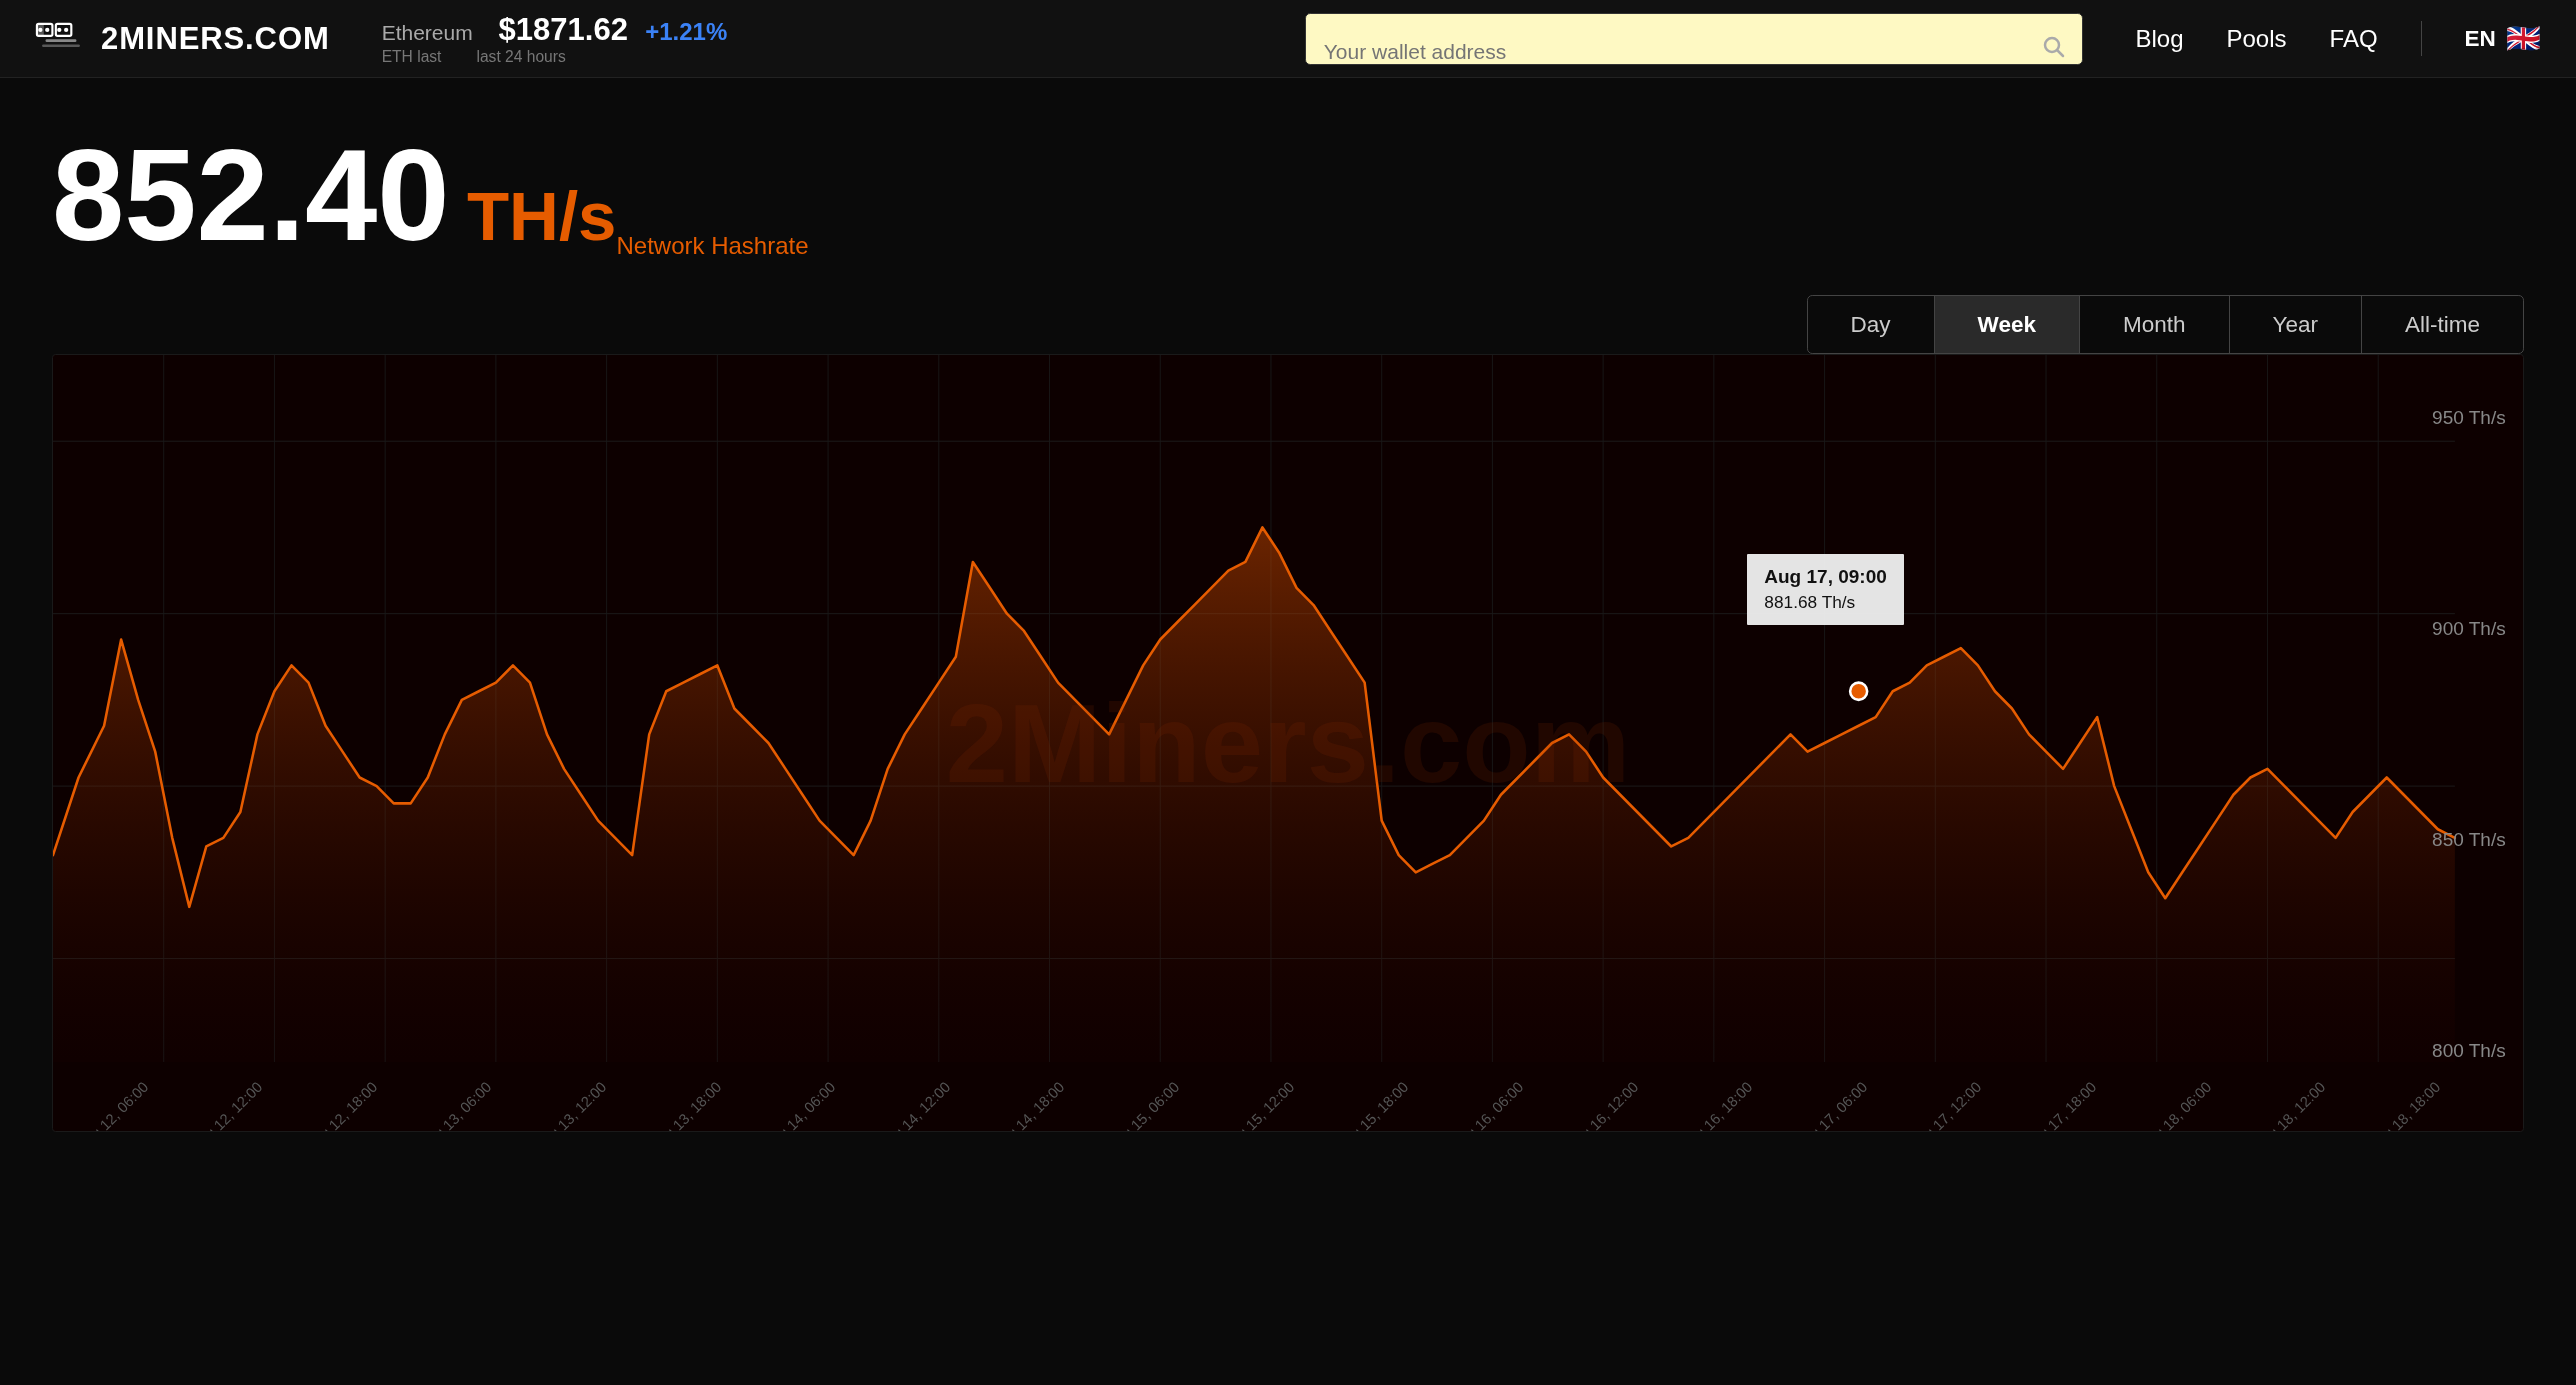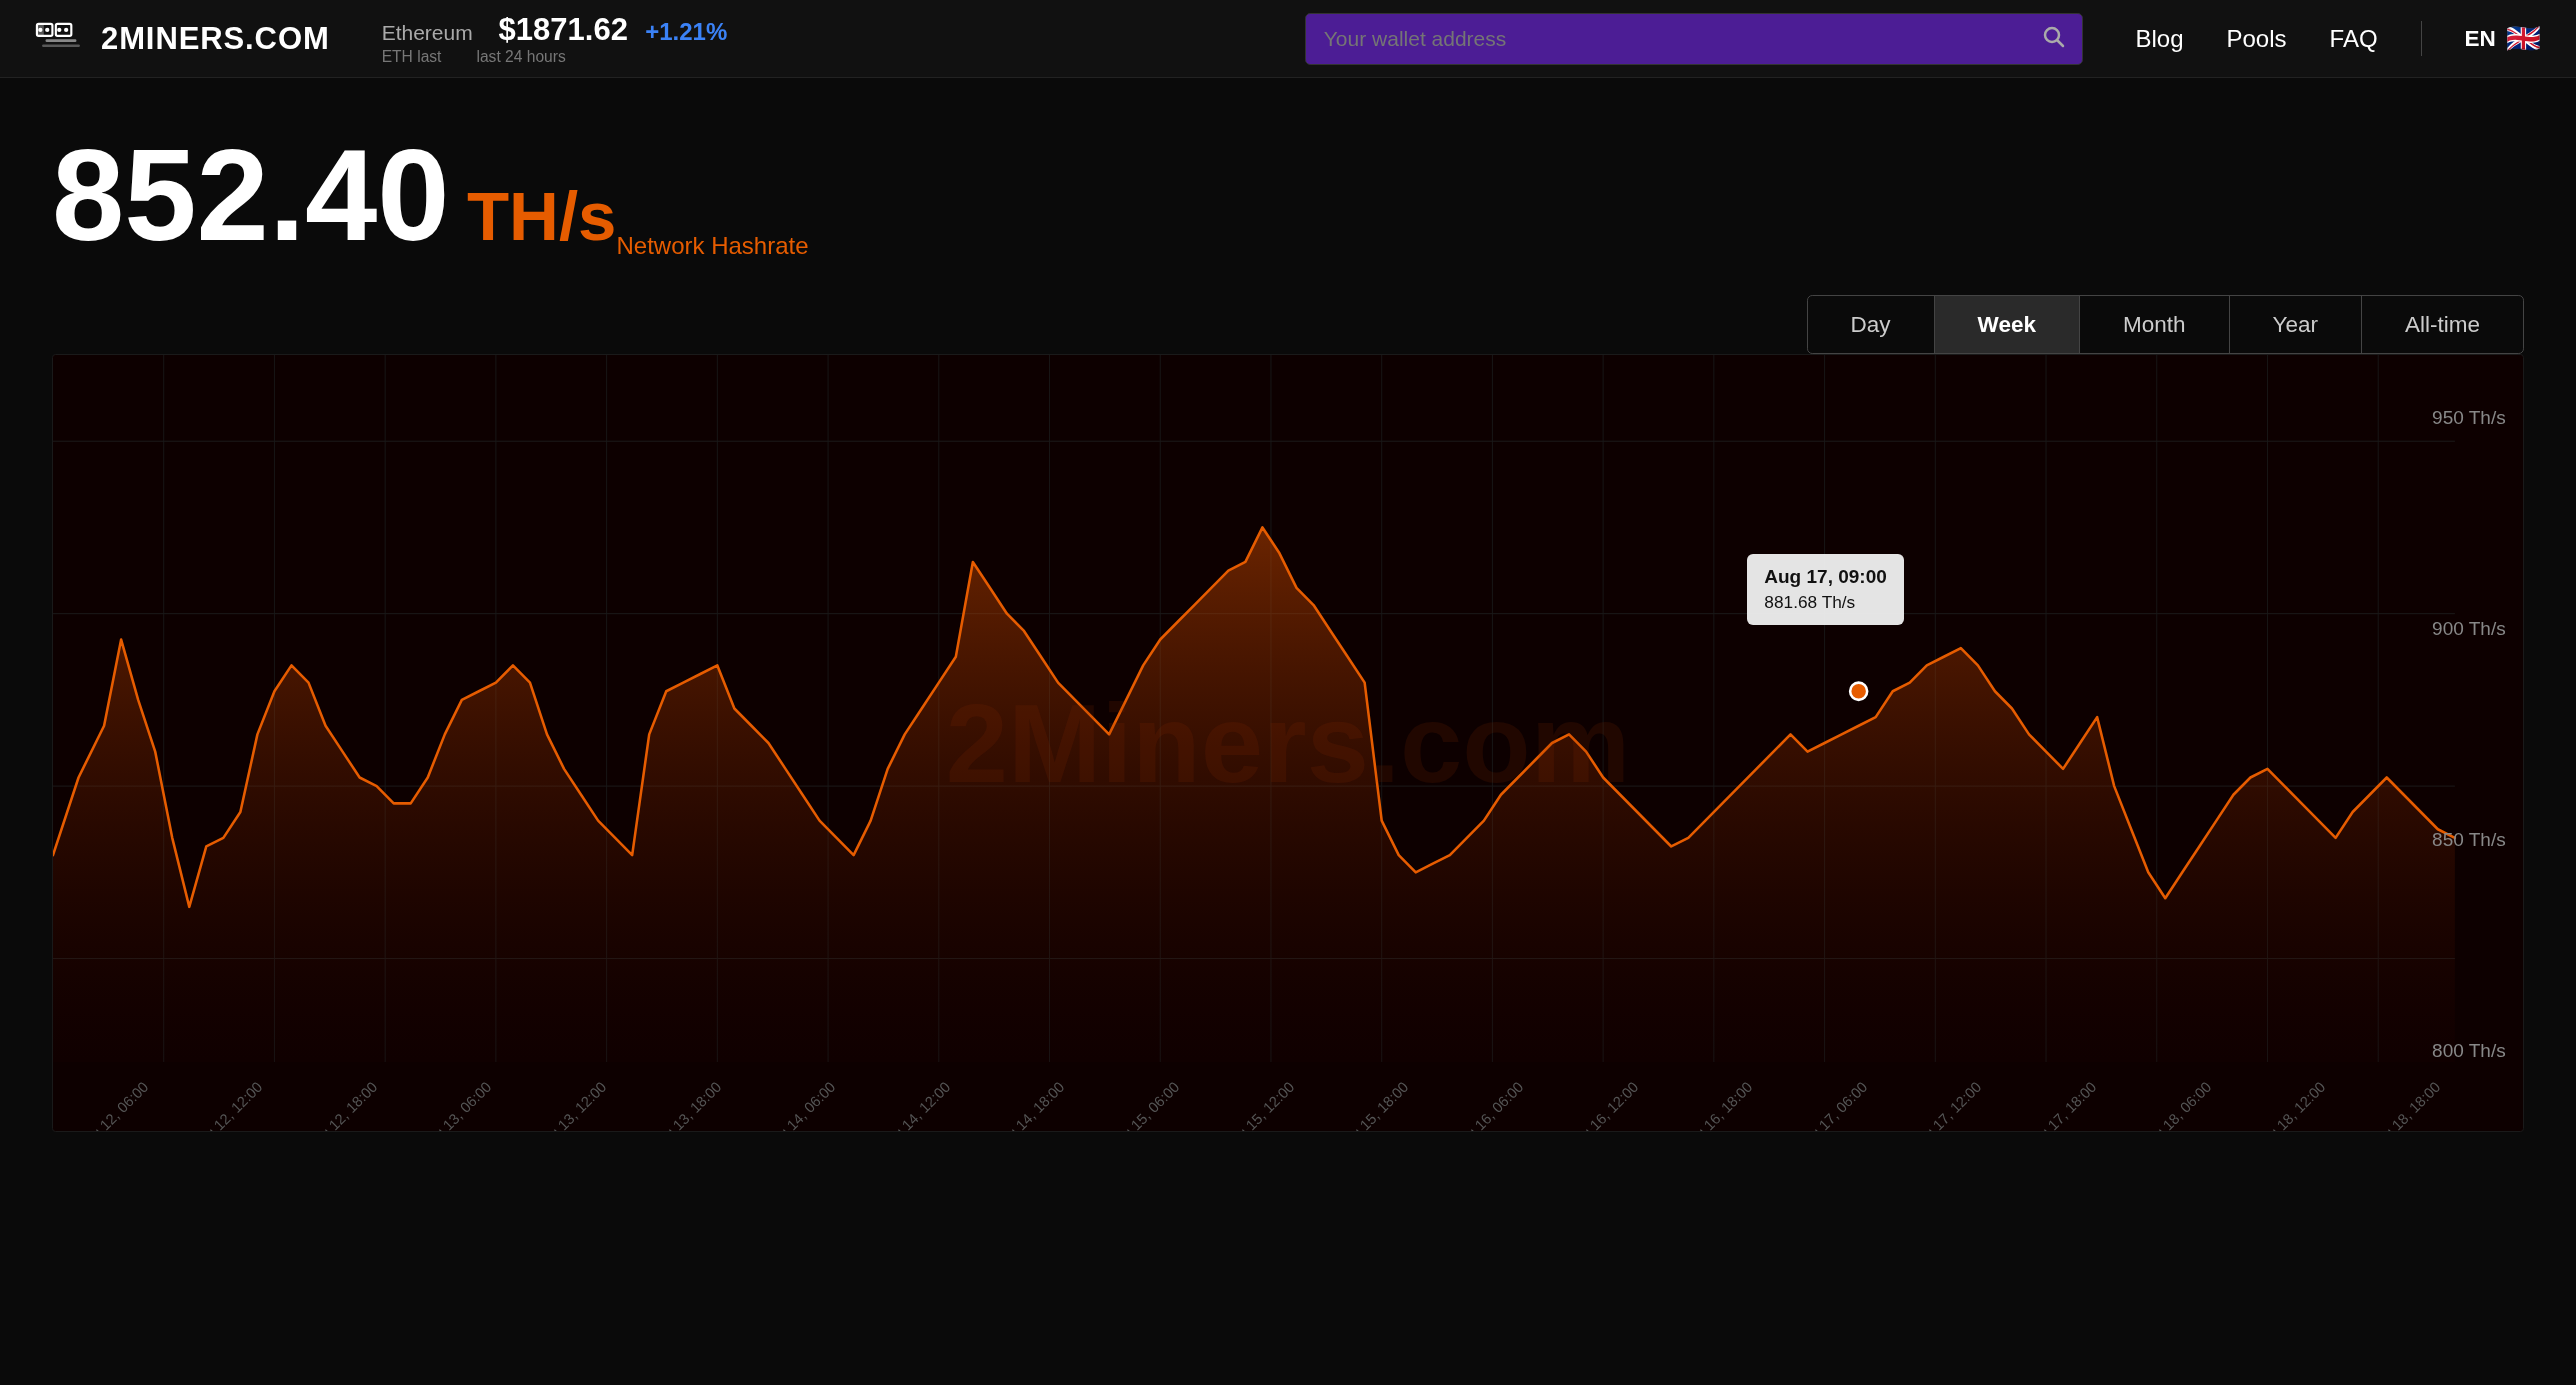--- a/index.html
+++ b/index.html
@@ -52,23 +52,23 @@
       color: #3b82f6;
     }
     .eth-sublabels {
       display: flex;
       gap: 35px;
       font-size: 15.6px;
       color: #777;
     }
     .search-area {
       display: flex;
-      align-items: center;
+      align-items: flex-end;
       margin-left: auto;
-      background: #4c1d95;
+      background: #fef9c3;
       border: 0.9px solid #333;
       border-radius: 5.2px;
       width: 778px;
       height: 52px;
       padding: 0 17.3px;
     }
     .search-input {
       background: transparent;
       border: none;
       outline: none;
@@ -231,21 +231,21 @@
     .y-label {
       font-size: 19px;
       color: #888;
     }
 
     
     .chart-tooltip {
       position: absolute;
       background: rgba(240, 240, 240, 0.95);
       color: #111;
-      border-radius: 6px;
+      border-radius: 1px;
       padding: 12px 17.3px;
       font-size: 19px;
       pointer-events: none;
     }
     .tooltip-time {
       font-weight: 600;
       margin-bottom: 3.5px;
     }
     .tooltip-value {
       font-size: 17.3px;

